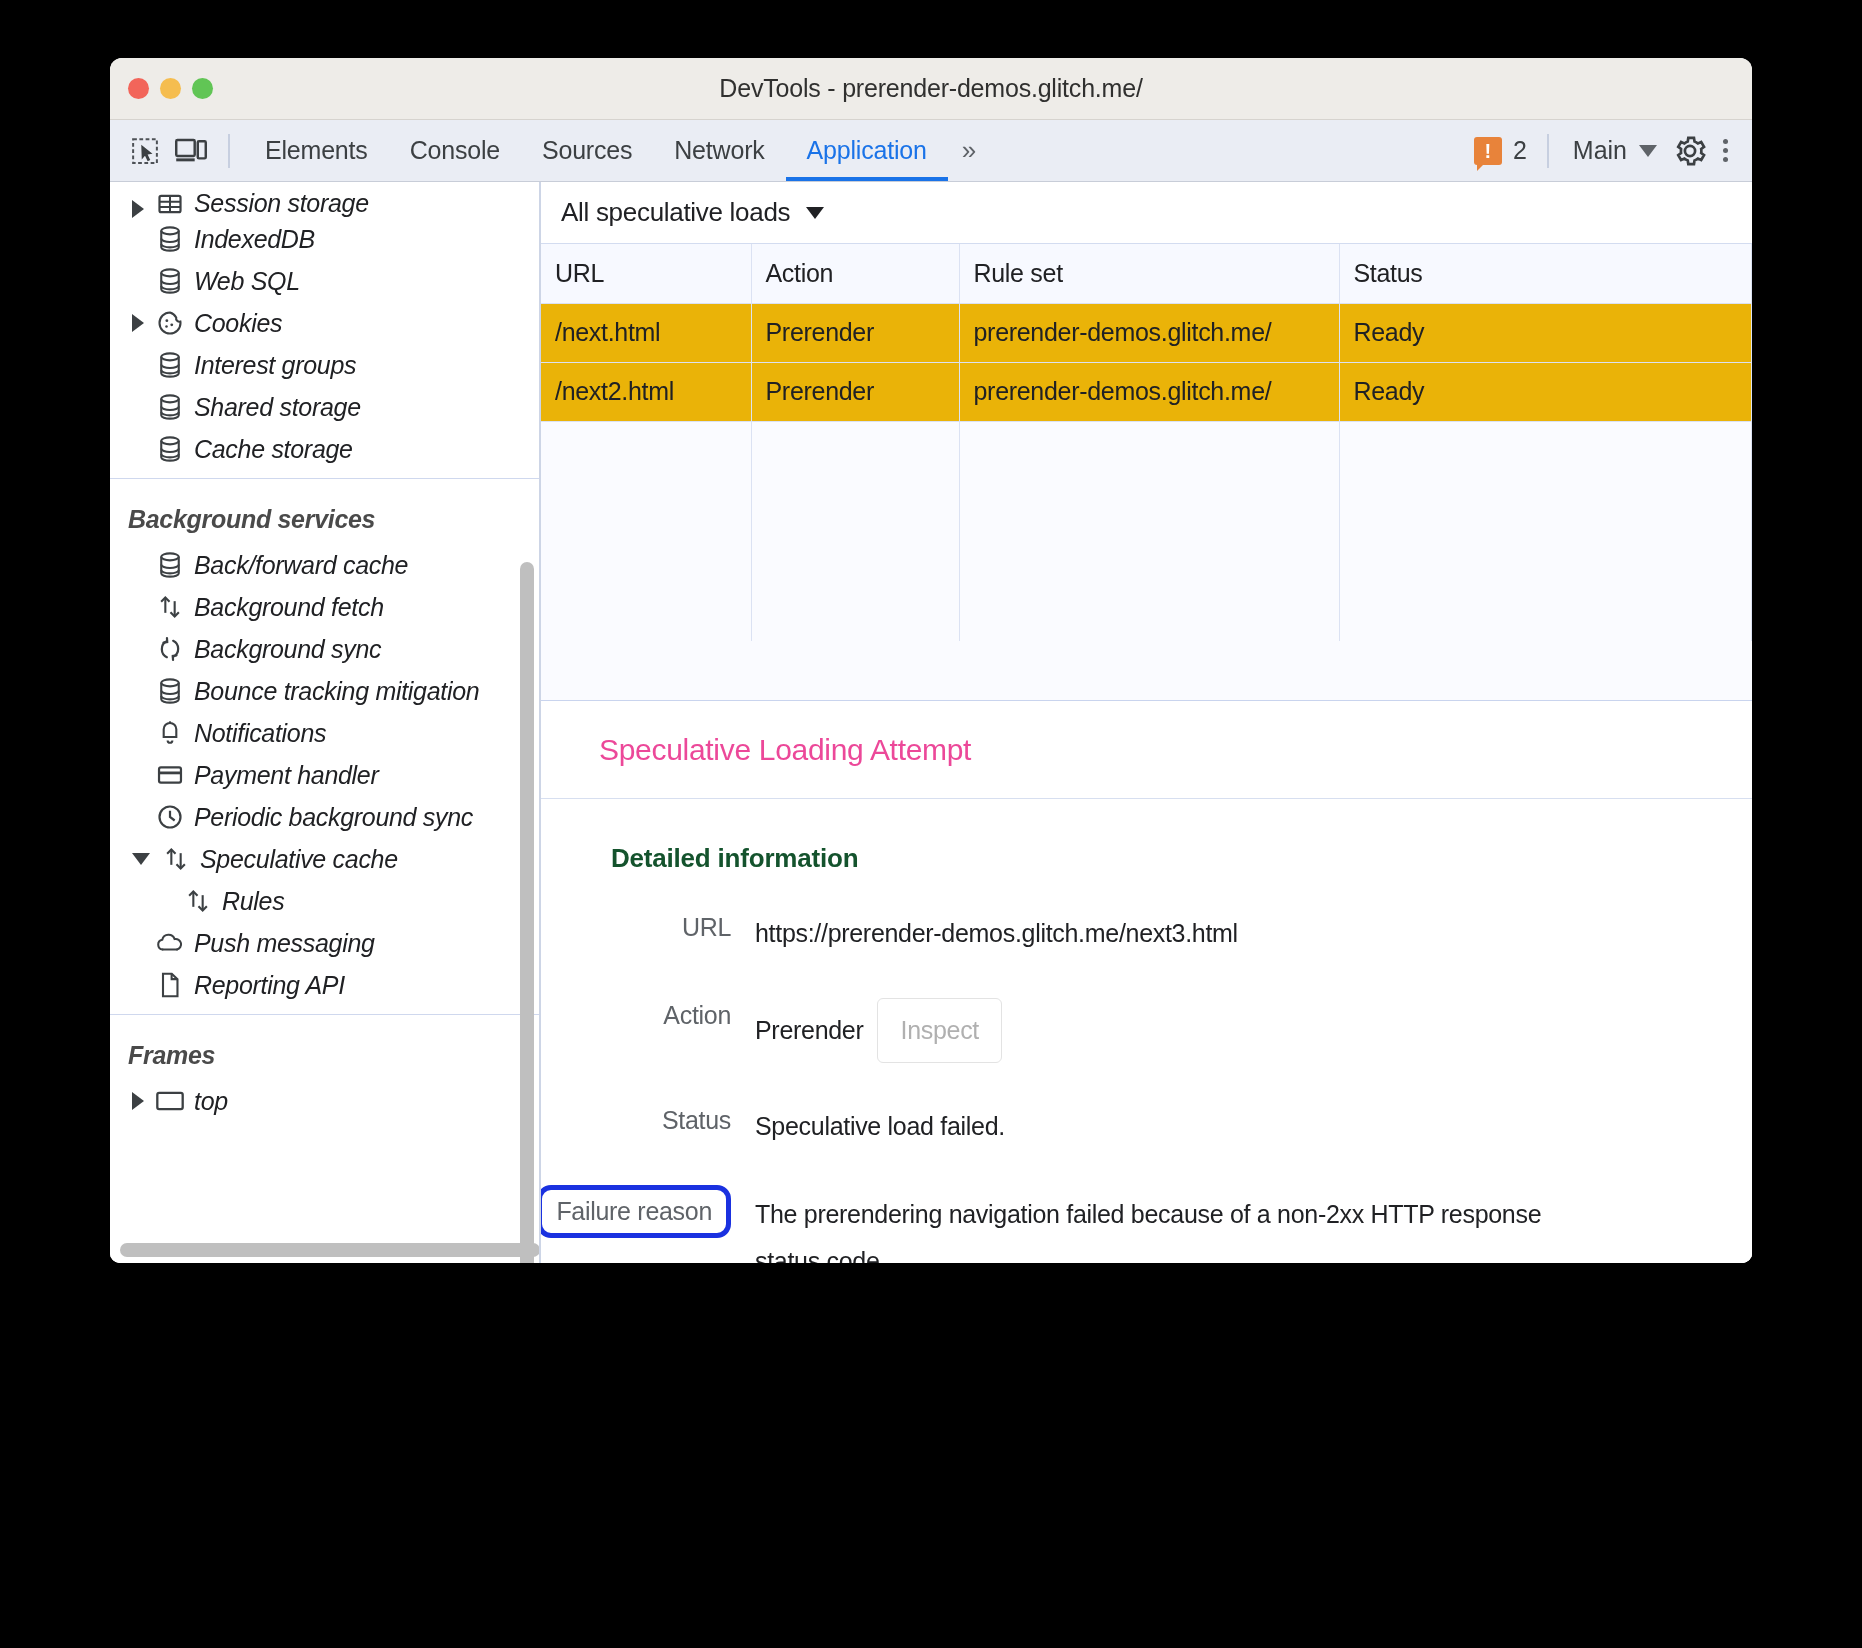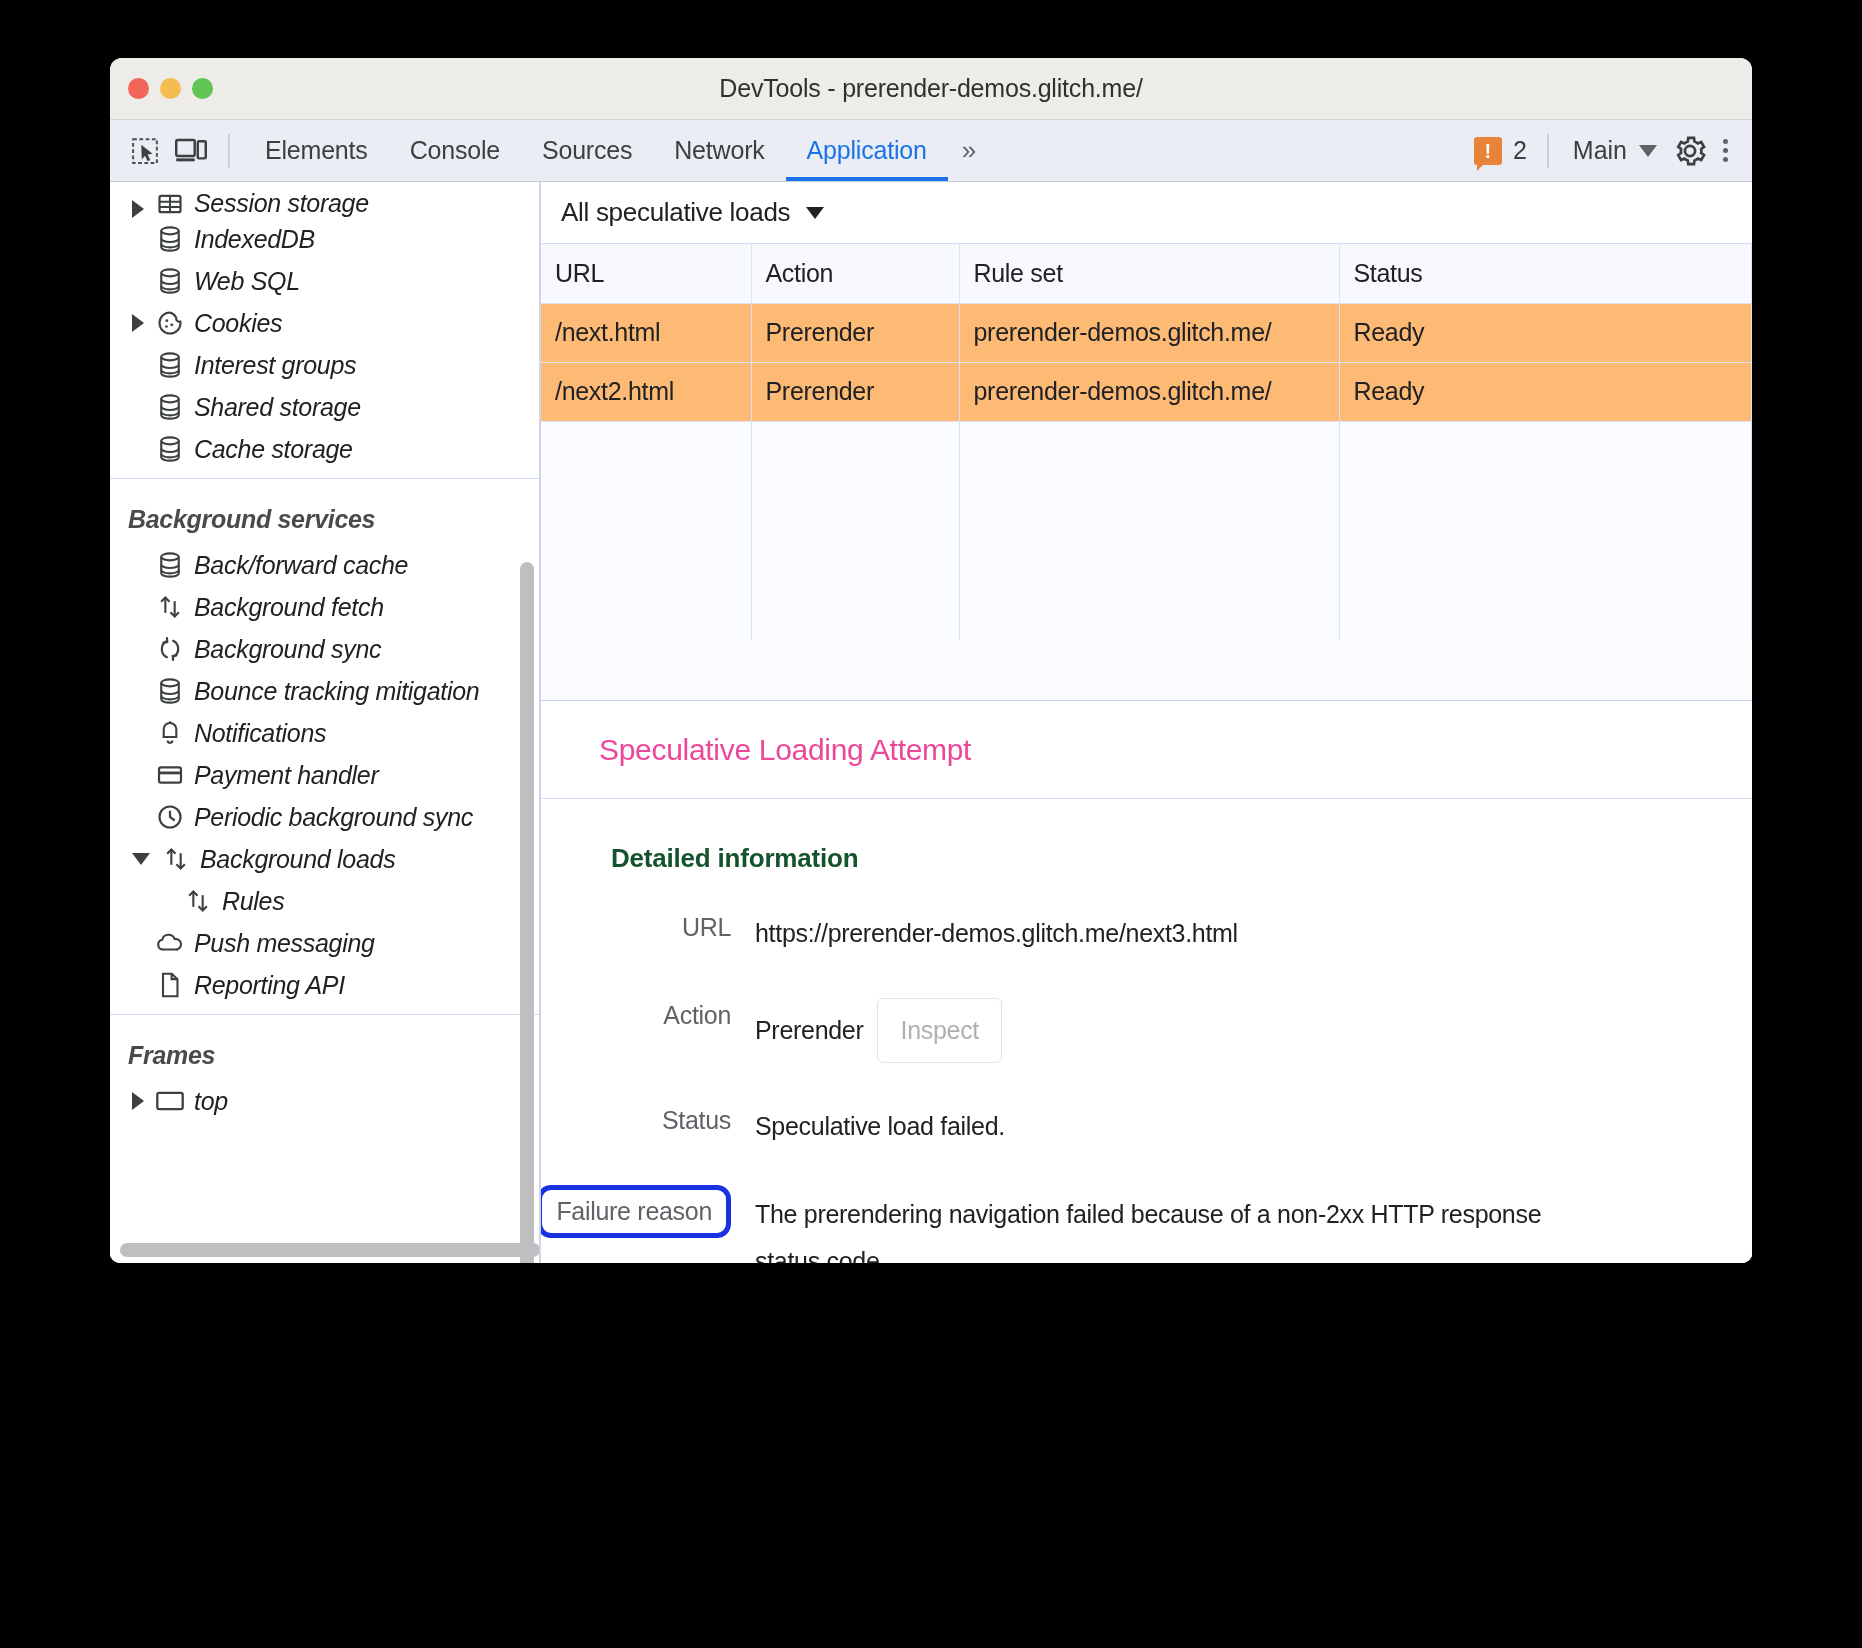--- a/index.html
+++ b/index.html
@@ -152,21 +152,21 @@
     text-align: left; font-weight: normal;
     font-size: 25px; color: #202124;
     padding: 0 0 0 14px;
     height: 59px;
     border-right: 1px solid #dbe2f3;
     border-bottom: 1px solid #dbe2f3;
     white-space: nowrap; overflow: hidden;
     letter-spacing: -0.3px;
   }
   table.speculations thead th { background: #f7f9ff; }
-  table.speculations tbody tr { background: #fdba74; }
+  table.speculations tbody tr { background: #eab308; }
   table.speculations tbody tr.selected td { background: #d7e3fb; }
   .col-url    { width: 210px; }
   .col-action { width: 208px; }
   .col-rule   { width: 380px; }
   .col-status { width: auto; }
   #filler-row td { height: 220px; background: #fafbff; border-bottom: none; }
 
   .status-fail {
     display: inline-flex; align-items: center; gap: 14px;
     color: #b3261e; font-size: 25px;
@@ -492,21 +492,21 @@
           <span class="side-ico">
             <svg width="26" height="28" viewBox="0 0 22 24">
                 <g stroke="#3c4043" stroke-width="1.8" fill="none">
                   <path d="M7 17V4"></path>
                   <path d="M3.4 7.5L7 3.8l3.6 3.7"></path>
                   <path d="M15 7v13"></path>
                   <path d="M11.4 16.5L15 20.2l3.6-3.7"></path>
                 </g>
               </svg>
           </span>
-          <span class="side-label">Background loads</span>
+          <span class="side-label">Speculative cache</span>
         </div>
 
         <div class="side-item indent2">
           <span class="side-ico">
             <svg width="26" height="28" viewBox="0 0 22 24">
                 <g stroke="#3c4043" stroke-width="1.8" fill="none">
                   <path d="M7 17V4"></path>
                   <path d="M3.4 7.5L7 3.8l3.6 3.7"></path>
                   <path d="M15 7v13"></path>
                   <path d="M11.4 16.5L15 20.2l3.6-3.7"></path>

